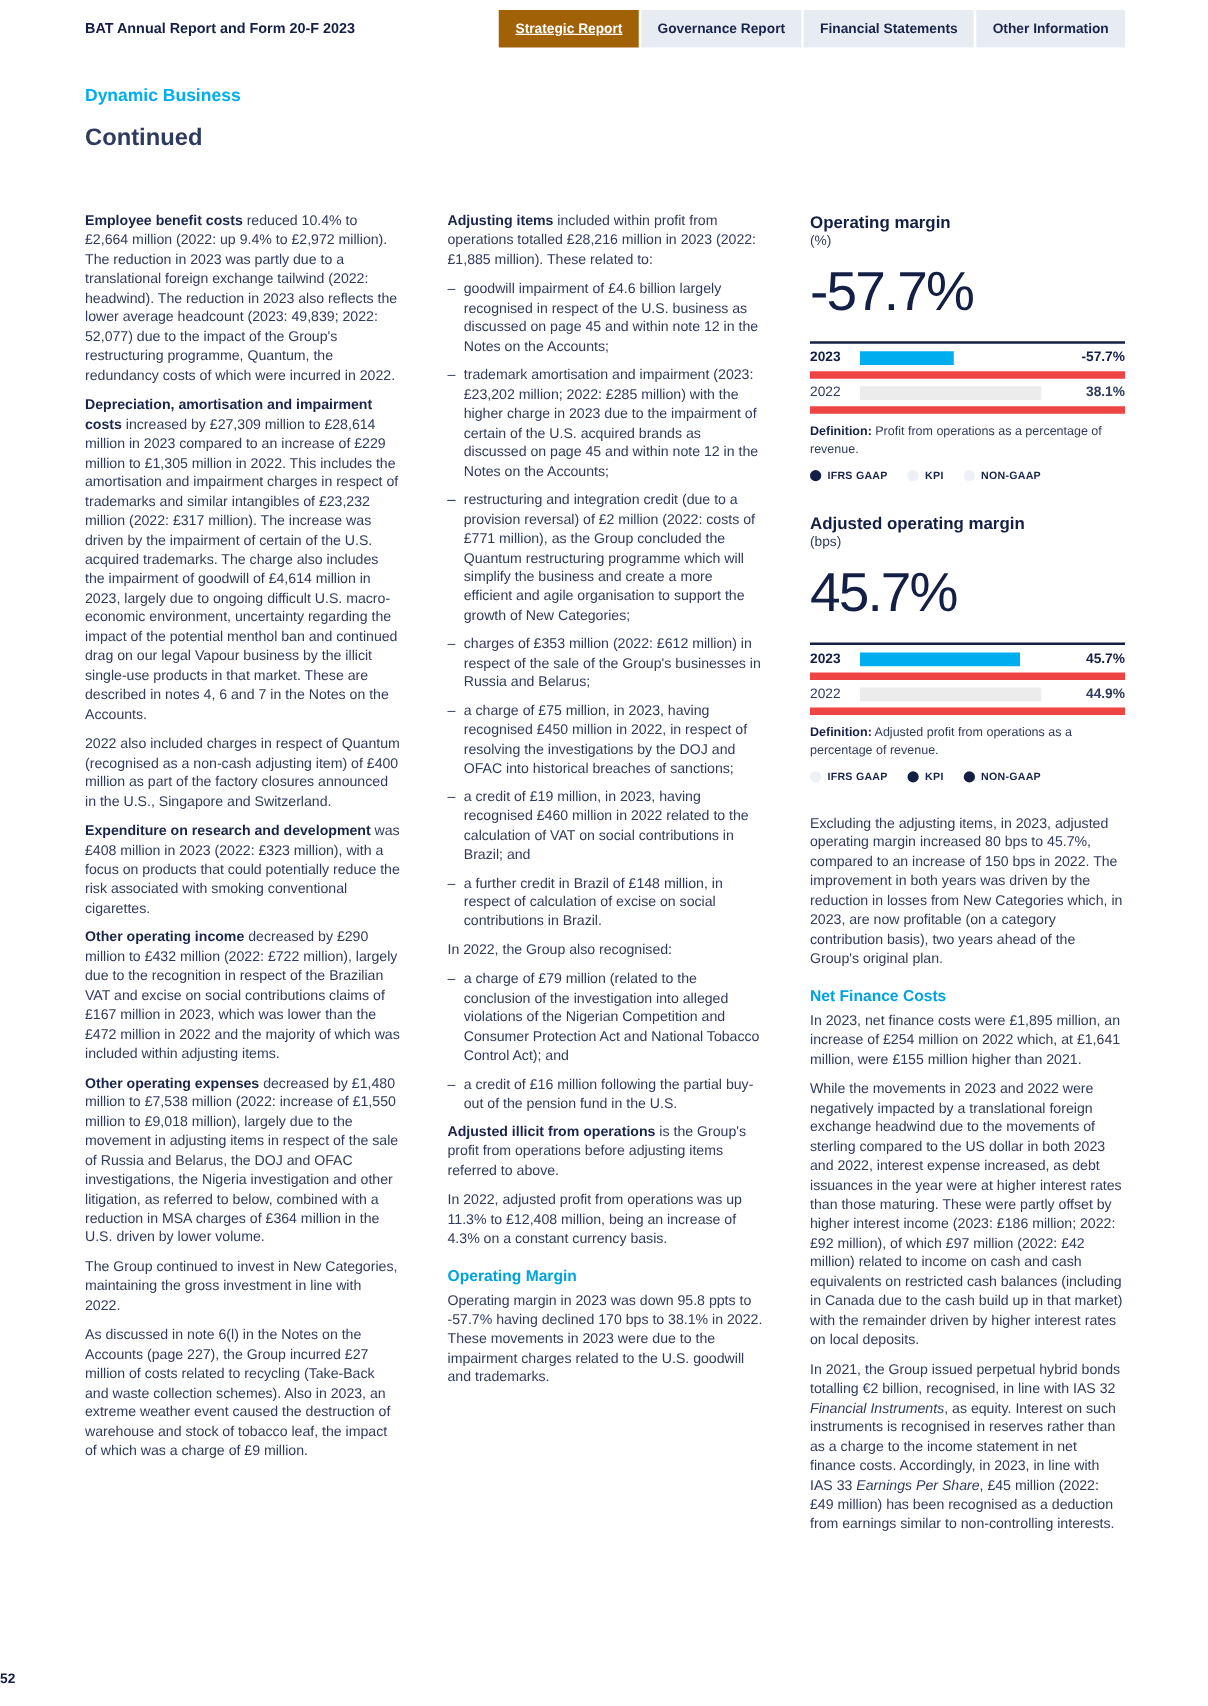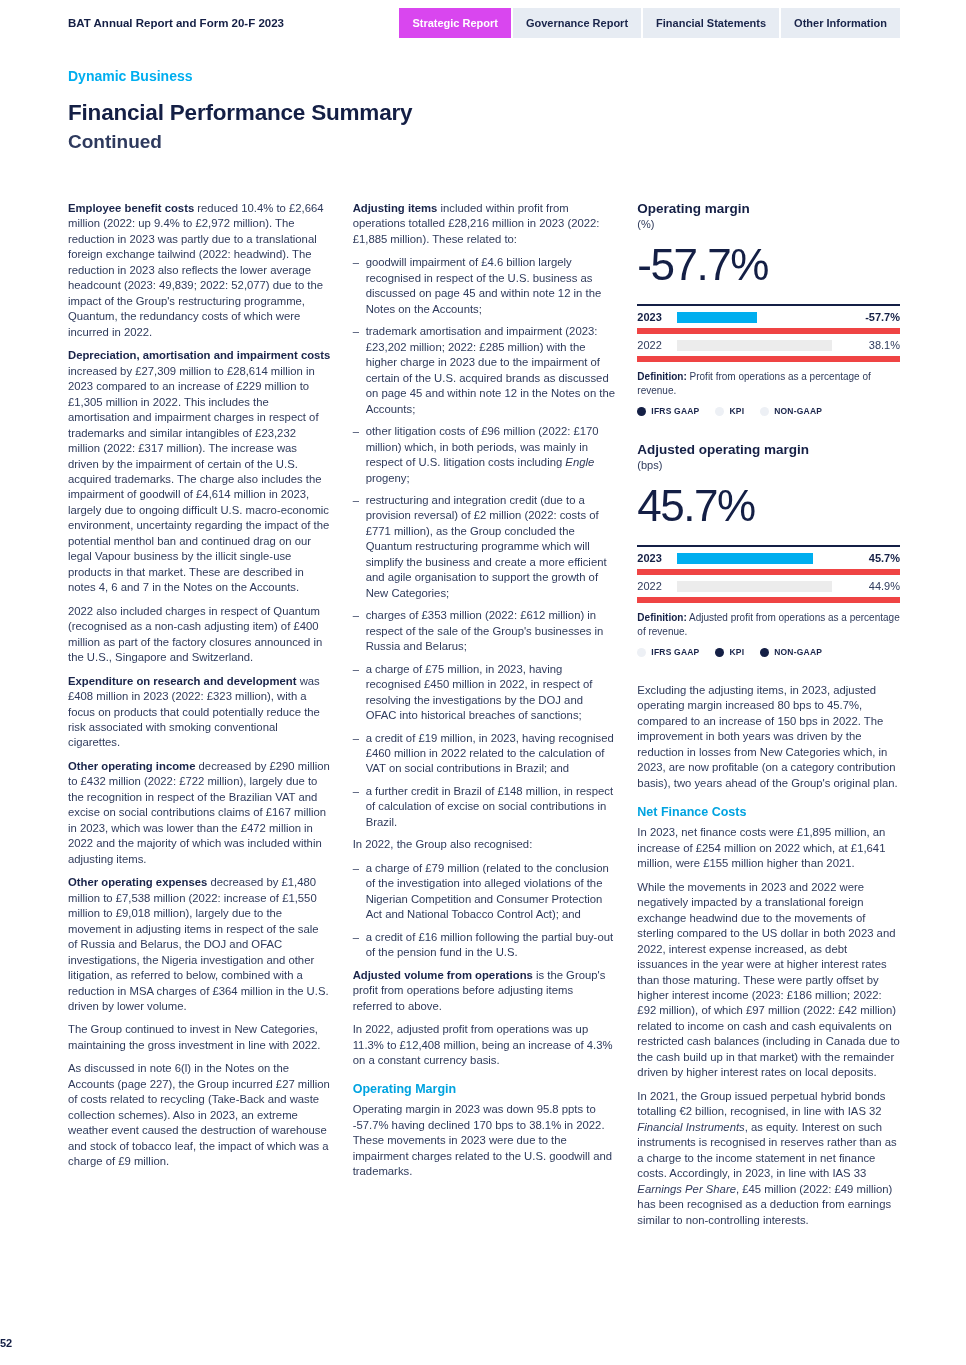--- a/index.html
+++ b/index.html
@@ -9,47 +9,47 @@
     font-family:"Liberation Sans", sans-serif; color:#2f3b5c; overflow:hidden;
   }
   
   .topbar { display:flex; justify-content:space-between; align-items:stretch; padding:8px 66px 0 68px; }
   .topbar-title { font-size:11.5px; font-weight:bold; color:#141f45; align-self:center; }
   .tabs { display:flex; gap:2px; }
   .tab {
     padding:9px 13px; font-size:11px; font-weight:bold; color:#19244a;
     background:#e7ecf3; text-align:center; cursor:pointer; white-space:nowrap;
   }
-  .tab.active { background:#d946ef; color:#ffffff; }
+  .tab.active { background:#a16207; color:#ffffff;text-decoration:underline; }
   
   .page-header { padding:0 68px; margin-top:30px; }
   .eyebrow { color:#00AEEF; font-size:14px; font-weight:bold; margin-bottom:16px; }
   .page-header h1 { margin:0; font-size:22.5px; color:#141f45; letter-spacing:-0.2px; }
   .subtitle { font-size:19px; color:#2e3a5e; margin-top:5px; font-weight:700; }
   
-  .columns { display:flex; gap:22px; padding:0 66px 0 68px; margin-top:48px; }
+  .columns { display:flex; gap:38px; padding:0 66px 0 68px; margin-top:48px; }
   .col { flex:1; min-width:0; }
   .body-p { font-size:11.3px; line-height:1.37; margin:0 0 8px 0; color:#2f3b5c; }
   .body-p b { color:#19244a; }
   .bullets { margin:0 0 4px 0; }
   .bullet { position:relative; padding-left:13px; font-size:11.3px; line-height:1.37; margin-bottom:7px; }
   .bullet .dash { position:absolute; left:0; }
   .col-heading { color:#00A3E0; font-size:12.5px; margin:14px 0 6px 0; font-weight:bold; }
   
   .kpi { margin-bottom:26px; }
   .kpi-title { font-size:13.5px; font-weight:bold; color:#141f45; }
   .kpi-unit { font-size:11px; color:#2f3b5c; margin-top:2px; }
   .kpi-big { font-size:44px; font-weight:400; color:#141f45; letter-spacing:-1.5px; margin:10px 0 14px 0; }
   .kpi-rows { border-top:2px solid #141f45; }
   .kpi-row { display:flex; align-items:center; padding:5px 0; border-bottom:6px solid #ef4444; }
   .kpi-year { font-size:11px; width:36px; flex:none; color:#2f3b5c; }
   .kpi-year.b { font-weight:bold; color:#141f45; }
   .kpi-track { flex:1; height:11px; margin:0 10px 0 4px; background:transparent; }
   .kpi-fill { display:block; height:100%; }
-  .kpi-val { font-size:11px; color:#2f3b5c; white-space:nowrap; }
+  .kpi-val { font-size:11px; color:#2f3b5c; white-space:nowrap;font-weight:bold; }
   .kpi-val.b { font-weight:bold; color:#141f45; }
   .kpi-def { font-size:10px; line-height:1.35; margin-top:8px; color:#2f3b5c; }
   .kpi-def b { color:#141f45; }
   .kpi-legend { display:flex; gap:16px; align-items:center; margin-top:9px; font-size:8.5px; font-weight:bold; color:#19244a; letter-spacing:0.2px; }
   .leg { display:inline-flex; align-items:center; }
   .dot { width:9px; height:9px; border-radius:50%; background:#edf0f5; display:inline-block; margin-right:5px; }
   .dot.filled { background:#141f45; }
   
   .pagefoot { position:absolute; bottom:16px; left:0; right:0; text-align:left; font-size:11px; font-weight:bold; color:#141f45; }
 </style>
@@ -63,53 +63,52 @@
     <nav class="tabs" id="tabs">
         <div class="tab active">Strategic Report</div>
         <div class="tab">Governance Report</div>
         <div class="tab">Financial Statements</div>
         <div class="tab">Other Information</div>
       </nav>
   </header>
 
   <section class="page-header">
     <div class="eyebrow">Dynamic Business</div>
-    <h1>Financial Performance Summary</h1>
     <div class="subtitle">Continued</div>
   </section>
 
   <main class="columns">
     <div class="col" id="col1">
         <p class="body-p"><b>Employee benefit costs</b> reduced 10.4% to £2,664 million (2022: up 9.4% to £2,972 million). The reduction in 2023 was partly due to a translational foreign exchange tailwind (2022: headwind). The reduction in 2023 also reflects the lower average headcount (2023: 49,839; 2022: 52,077) due to the impact of the Group's restructuring programme, Quantum, the redundancy costs of which were incurred in 2022.</p>
         <p class="body-p"><b>Depreciation, amortisation and impairment costs</b> increased by £27,309 million to £28,614 million in 2023 compared to an increase of £229 million to £1,305 million in 2022. This includes the amortisation and impairment charges in respect of trademarks and similar intangibles of £23,232 million (2022: £317 million). The increase was driven by the impairment of certain of the U.S. acquired trademarks. The charge also includes the impairment of goodwill of £4,614 million in 2023, largely due to ongoing difficult U.S. macro-economic environment, uncertainty regarding the impact of the potential menthol ban and continued drag on our legal Vapour business by the illicit single-use products in that market. These are described in notes 4, 6 and 7 in the Notes on the Accounts.</p>
         <p class="body-p">2022 also included charges in respect of Quantum (recognised as a non-cash adjusting item) of £400 million as part of the factory closures announced in the U.S., Singapore and Switzerland.</p>
         <p class="body-p"><b>Expenditure on research and development</b> was £408 million in 2023 (2022: £323 million), with a focus on products that could potentially reduce the risk associated with smoking conventional cigarettes.</p>
         <p class="body-p"><b>Other operating income</b> decreased by £290 million to £432 million (2022: £722 million), largely due to the recognition in respect of the Brazilian VAT and excise on social contributions claims of £167 million in 2023, which was lower than the £472 million in 2022 and the majority of which was included within adjusting items.</p>
         <p class="body-p"><b>Other operating expenses</b> decreased by £1,480 million to £7,538 million (2022: increase of £1,550 million to £9,018 million), largely due to the movement in adjusting items in respect of the sale of Russia and Belarus, the DOJ and OFAC investigations, the Nigeria investigation and other litigation, as referred to below, combined with a reduction in MSA charges of £364 million in the U.S. driven by lower volume.</p>
         <p class="body-p">The Group continued to invest in New Categories, maintaining the gross investment in line with 2022.</p>
         <p class="body-p">As discussed in note 6(l) in the Notes on the Accounts (page 227), the Group incurred £27 million of costs related to recycling (Take-Back and waste collection schemes). Also in 2023, an extreme weather event caused the destruction of warehouse and stock of tobacco leaf, the impact of which was a charge of £9 million.</p>
       </div>
     <div class="col" id="col2">
         <p class="body-p"><b>Adjusting items</b> included within profit from operations totalled £28,216 million in 2023 (2022: £1,885 million). These related to:</p>
         <div class="bullets">
           <div class="bullet"><span class="dash">–</span><span>goodwill impairment of £4.6 billion largely recognised in respect of the U.S. business as discussed on page 45 and within note 12 in the Notes on the Accounts;</span></div>
           <div class="bullet"><span class="dash">–</span><span>trademark amortisation and impairment (2023: £23,202 million; 2022: £285 million) with the higher charge in 2023 due to the impairment of certain of the U.S. acquired brands as discussed on page 45 and within note 12 in the Notes on the Accounts;</span></div>
-          <div class="bullet"><span class="dash">–</span><span>other litigation costs of £96 million (2022: £170 million) which, in both periods, was mainly in respect of U.S. litigation costs including <em>Engle</em> progeny;</span></div>
+          <div class="bullet"><span class="dash">–</span></div>
           <div class="bullet"><span class="dash">–</span><span>restructuring and integration credit (due to a provision reversal) of £2 million (2022: costs of £771 million), as the Group concluded the Quantum restructuring programme which will simplify the business and create a more efficient and agile organisation to support the growth of New Categories;</span></div>
           <div class="bullet"><span class="dash">–</span><span>charges of £353 million (2022: £612 million) in respect of the sale of the Group's businesses in Russia and Belarus;</span></div>
           <div class="bullet"><span class="dash">–</span><span>a charge of £75 million, in 2023, having recognised £450 million in 2022, in respect of resolving the investigations by the DOJ and OFAC into historical breaches of sanctions;</span></div>
           <div class="bullet"><span class="dash">–</span><span>a credit of £19 million, in 2023, having recognised £460 million in 2022 related to the calculation of VAT on social contributions in Brazil; and</span></div>
           <div class="bullet"><span class="dash">–</span><span>a further credit in Brazil of £148 million, in respect of calculation of excise on social contributions in Brazil.</span></div>
         </div>
         <p class="body-p">In 2022, the Group also recognised:</p>
         <div class="bullets">
           <div class="bullet"><span class="dash">–</span><span>a charge of £79 million (related to the conclusion of the investigation into alleged violations of the Nigerian Competition and Consumer Protection Act and National Tobacco Control Act); and</span></div>
           <div class="bullet"><span class="dash">–</span><span>a credit of £16 million following the partial buy-out of the pension fund in the U.S.</span></div>
         </div>
-        <p class="body-p"><b>Adjusted volume from operations</b> is the Group's profit from operations before adjusting items referred to above.</p>
+        <p class="body-p"><b>Adjusted illicit from operations</b> is the Group's profit from operations before adjusting items referred to above.</p>
         <p class="body-p">In 2022, adjusted profit from operations was up 11.3% to £12,408 million, being an increase of 4.3% on a constant currency basis.</p>
         <h3 class="col-heading">Operating Margin</h3>
         <p class="body-p">Operating margin in 2023 was down 95.8 ppts to -57.7% having declined 170 bps to 38.1% in 2022. These movements in 2023 were due to the impairment charges related to the U.S. goodwill and trademarks.</p>
       </div>
     <div class="col">
       <div id="kpi1" class="kpi">
           <div class="kpi-title">Operating margin</div>
           <div class="kpi-unit">(%)</div>
           <div class="kpi-big">-57.7%</div>
           <div class="kpi-rows">

